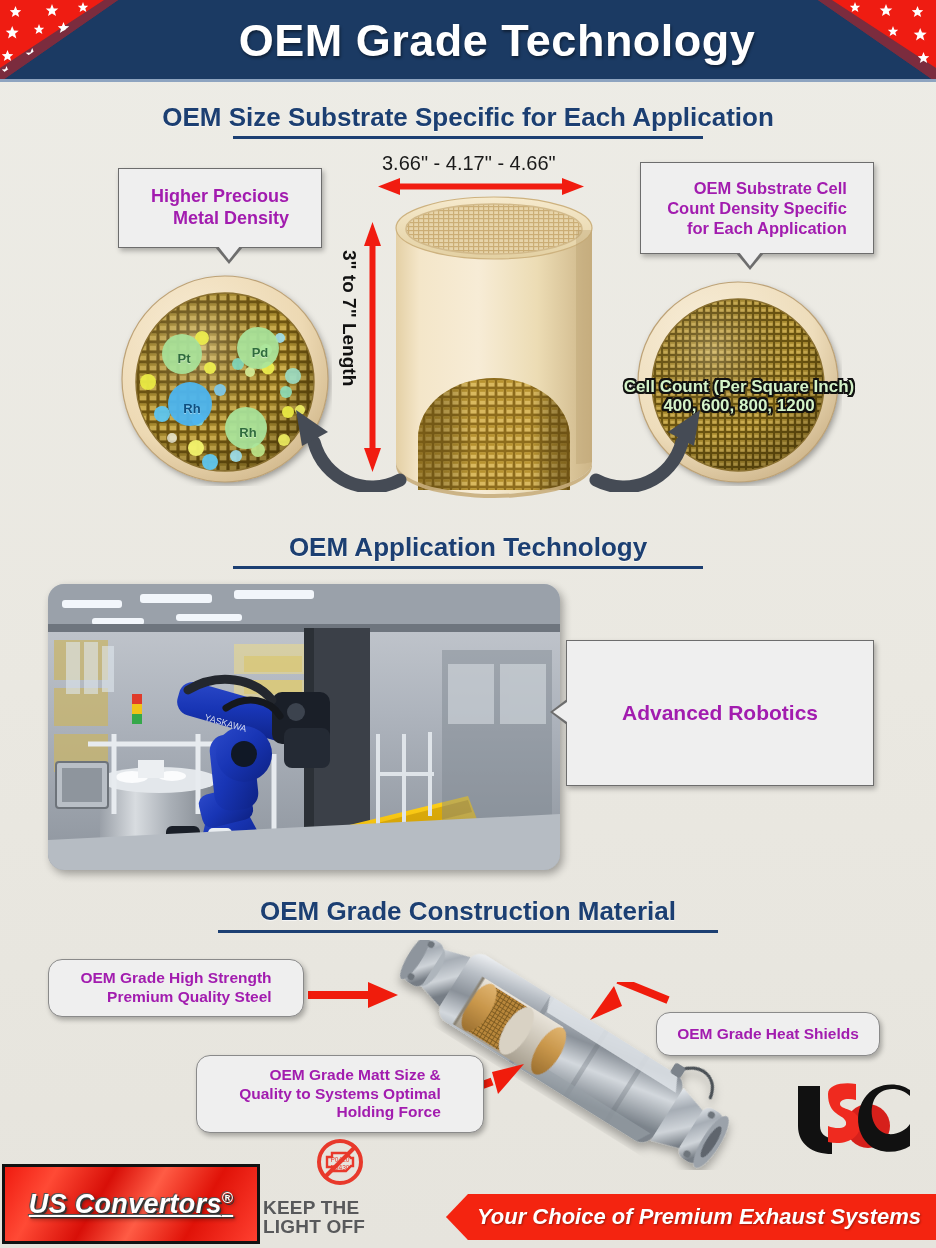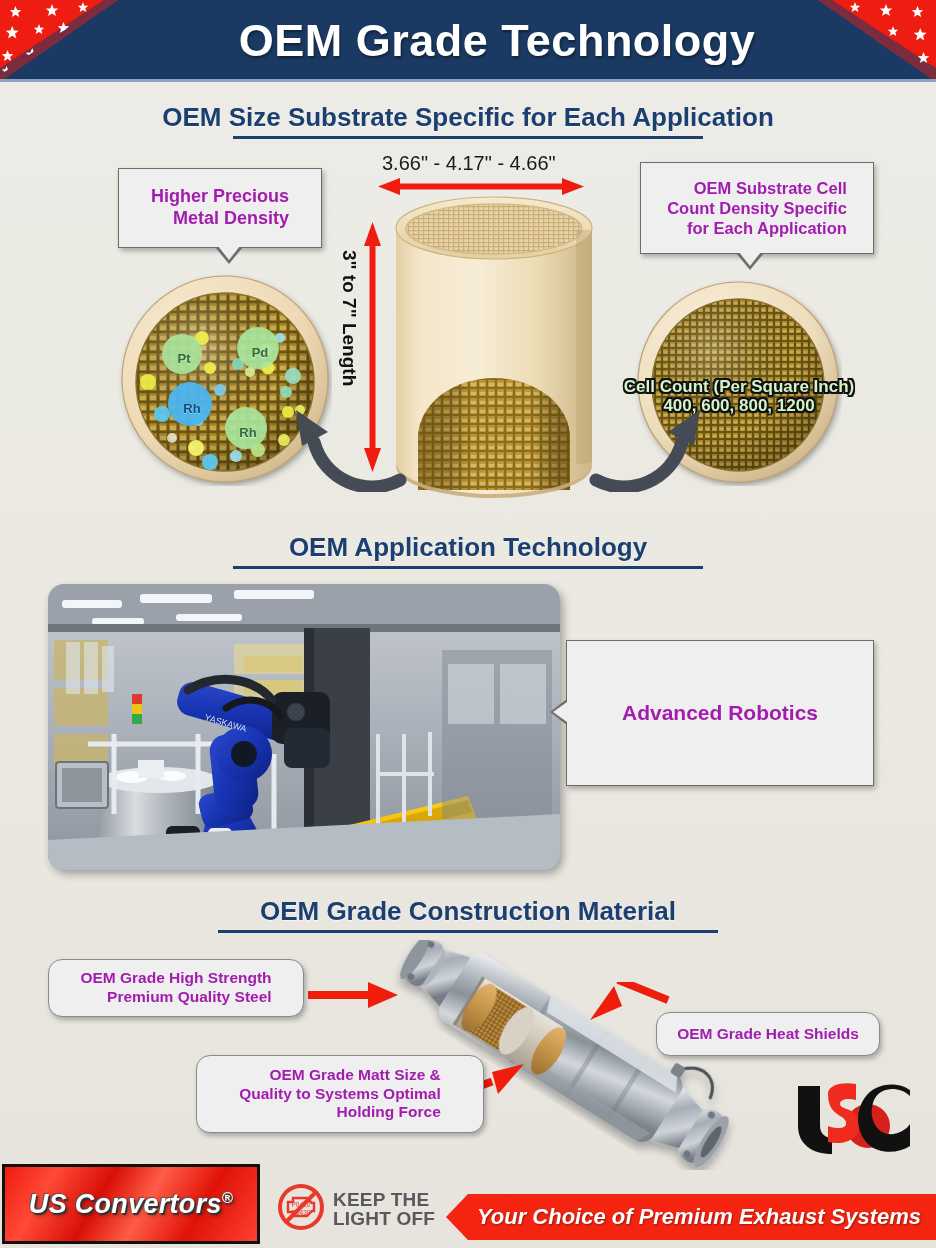--- a/index.html
+++ b/index.html
@@ -152,26 +152,27 @@
     width: 258px; height: 80px;
     border: 3px solid #111;
     background: linear-gradient(120deg,#f01b10 0%,#ff4a35 18%,#d80f08 38%,#ff5c45 55%,#e01208 75%,#ff4030 100%);
     display: flex; align-items: center; justify-content: center;
     overflow: hidden;
   }
   #logo-box .lbl {
     color: #fff; font-style: italic; font-weight: bold; font-size: 27px;
     text-shadow: 1.5px 1.5px 0 #333, -1px -1px 0 #555, 2px 2px 4px rgba(0,0,0,.55);
     letter-spacing: .3px;
+    text-decoration: underline;
   }
   #logo-box .lbl sup { font-size: 15px; vertical-align: super; }
 
   #keeplight {
-    position: absolute; left: 276px; bottom: 12px;
-    display: flex; align-items: center; gap: 7px;
+    position: absolute; left: 263px; bottom: 12px;
+    display: flex; align-items: flex-end; gap: 7px; flex-direction: column;
   }
   #keeplight .kl-text {
     color: #58595b; font-weight: bold; font-size: 19px; line-height: 1.0;
     letter-spacing: .2px;
   }
 
   #tagline {
     position: absolute; right: 0; bottom: 8px;
     width: 490px; height: 46px;
     background: #f42410;

